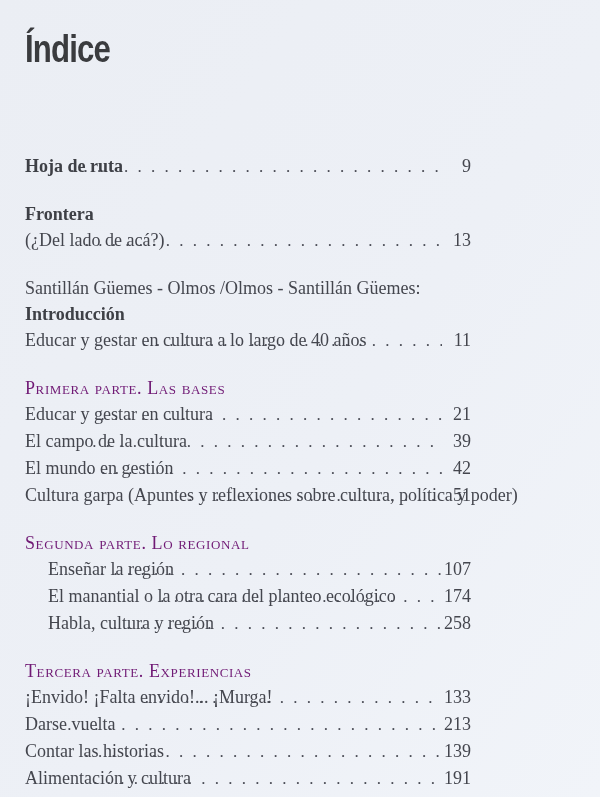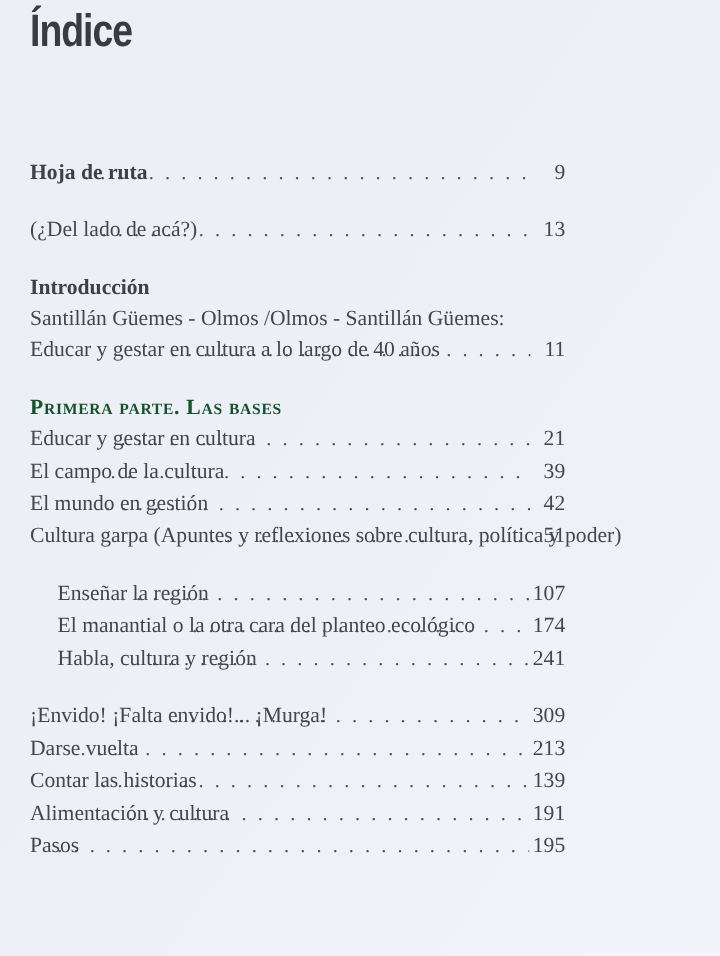--- a/index.html
+++ b/index.html
@@ -6,21 +6,21 @@
   body {
     width: 600px; height: 797px;
     overflow: hidden;
     background: linear-gradient(125deg, #ebeef4 0%, #edf0f6 55%, #f1f4f9 100%);
     font-family: "Liberation Serif", serif;
     color: #43454d;
   }
   .page {
     box-sizing: border-box;
     width: 496px; height: 797px;
-    padding: 6px 25px 0 25px;
+    padding: 29px 25px 0 25px;
   }
   .title {
     margin: 0;
     font-family: "Liberation Sans", sans-serif;
     font-weight: bold;
     font-size: 38px;
     line-height: 40px;
     color: #3a3b3e;
     letter-spacing: -1px;
     transform: scaleX(0.82);
@@ -32,24 +32,24 @@
     display: flex;
     align-items: baseline;
     font-size: 18px;
     line-height: 26px;
     color: #44464e;
   }
   .row .lbl { white-space: nowrap; flex: 0 1 auto; min-width: 0; }
   .row.bold .lbl,
   .row.heading .lbl { font-weight: bold; color: #3e4046; }
   .row.part .lbl {
-    font-weight: bold;
+    font-weight: normal;
     font-variant: small-caps;
     letter-spacing: 0.6px;
-    color: #14532d;
+    color: #701a75;
   }
   .row.indent { padding-left: 23px; }
   .leader {
     flex: 1 1 auto;
     min-width: 4px;
     overflow: hidden;
     white-space: nowrap;
     margin: 0 3px 0 5px;
     color: #4a4c55;
   }
@@ -67,32 +67,35 @@
   <h1 class="title">Índice</h1>
   <div class="toc">
       <div class="group">
         <div class="row entry bold">
           <span class="lbl">Hoja de ruta</span>
           <span class="leader"></span>
           <span class="pg">9</span>
         </div>
       </div>
       <div class="group">
+        <div class="row heading">
+          <span class="lbl">Frontera</span>
+        </div>
         <div class="row entry">
           <span class="lbl">(¿Del lado de acá?)</span>
           <span class="leader"></span>
           <span class="pg">13</span>
         </div>
       </div>
       <div class="group">
+        <div class="row text">
+          <span class="lbl">Santillán Güemes - Olmos /Olmos - Santillán Güemes:</span>
+        </div>
         <div class="row heading">
           <span class="lbl">Introducción</span>
-        </div>
-        <div class="row text">
-          <span class="lbl">Santillán Güemes - Olmos /Olmos - Santillán Güemes:</span>
         </div>
         <div class="row entry">
           <span class="lbl">Educar y gestar en cultura a lo largo de 40 años</span>
           <span class="leader"></span>
           <span class="pg">11</span>
         </div>
       </div>
       <div class="group">
         <div class="row part">
           <span class="lbl">Primera parte. Las bases</span>
@@ -112,41 +115,47 @@
           <span class="leader"></span>
           <span class="pg">42</span>
         </div>
         <div class="row entry">
           <span class="lbl">Cultura garpa (Apuntes y reflexiones sobre cultura, política y poder)</span>
           <span class="leader"></span>
           <span class="pg">51</span>
         </div>
       </div>
       <div class="group">
+        <div class="row part">
+          <span class="lbl">Segunda parte. Lo regional</span>
+        </div>
         <div class="row entry indent">
           <span class="lbl">Enseñar la región</span>
           <span class="leader"></span>
           <span class="pg">107</span>
         </div>
         <div class="row entry indent">
           <span class="lbl">El manantial o la otra cara del planteo ecológico</span>
           <span class="leader"></span>
           <span class="pg">174</span>
         </div>
         <div class="row entry indent">
           <span class="lbl">Habla, cultura y región</span>
           <span class="leader"></span>
-          <span class="pg">241</span>
+          <span class="pg">258</span>
         </div>
       </div>
       <div class="group">
+        <div class="row part">
+          <span class="lbl">Tercera parte. Experiencias</span>
+        </div>
         <div class="row entry">
           <span class="lbl">¡Envido! ¡Falta envido!... ¡Murga!</span>
           <span class="leader"></span>
-          <span class="pg">309</span>
+          <span class="pg">133</span>
         </div>
         <div class="row entry">
           <span class="lbl">Darse vuelta</span>
           <span class="leader"></span>
           <span class="pg">213</span>
         </div>
         <div class="row entry">
           <span class="lbl">Contar las historias</span>
           <span class="leader"></span>
           <span class="pg">139</span>

